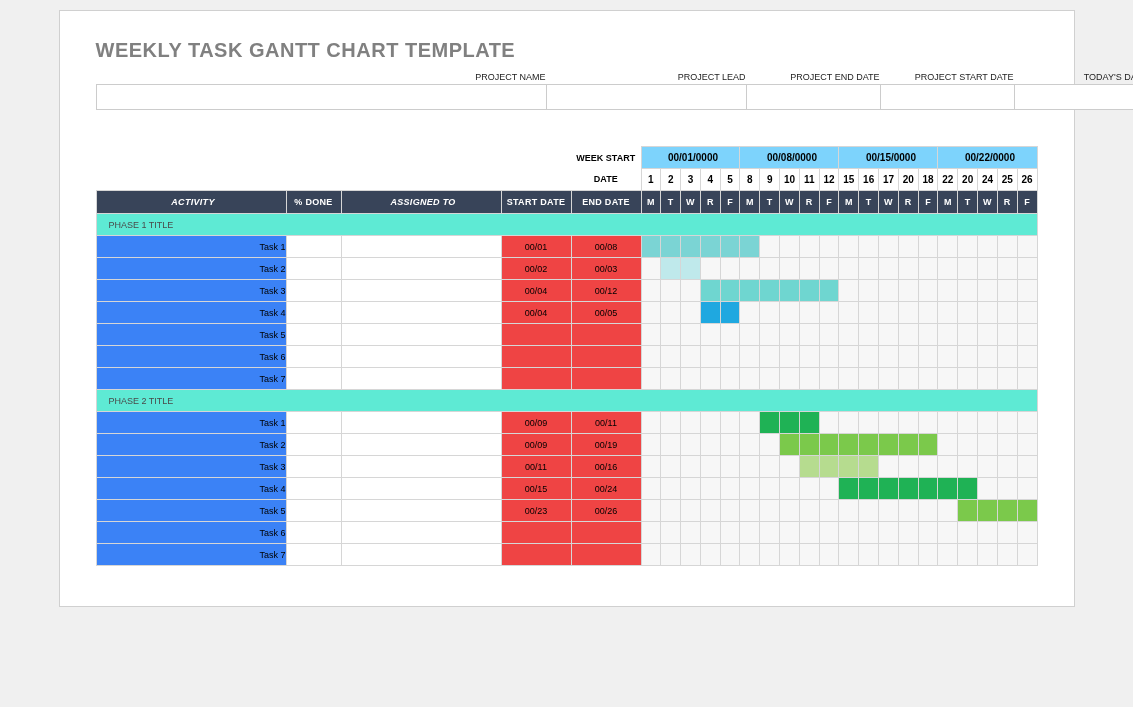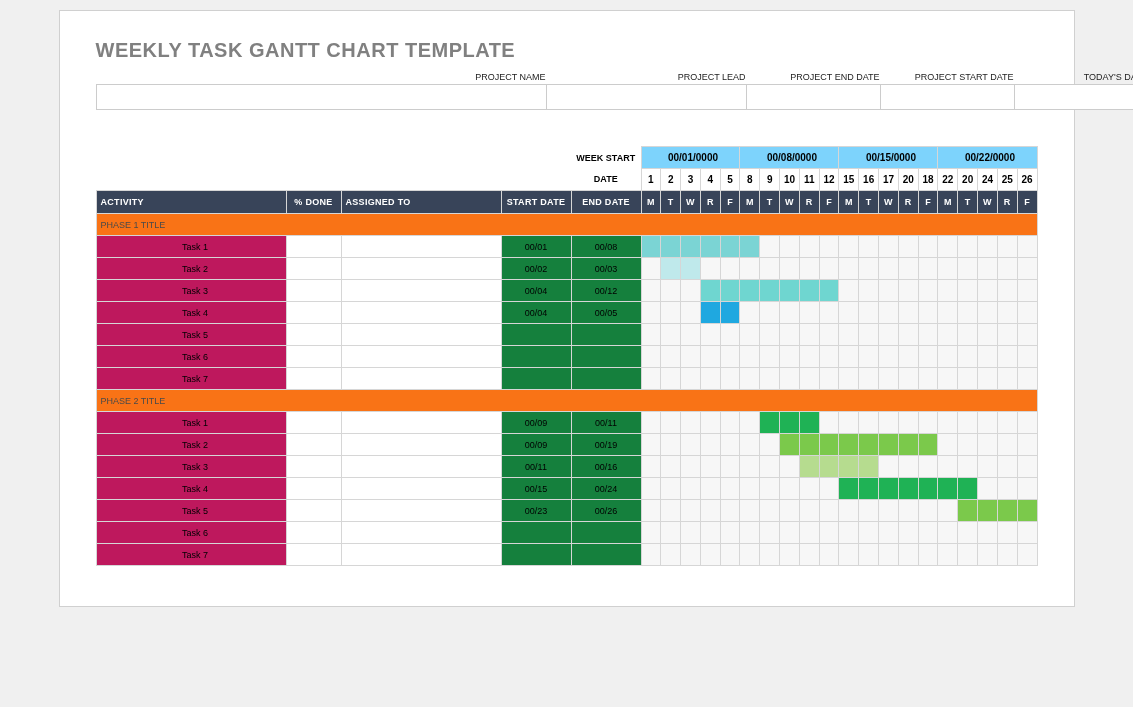--- a/index.html
+++ b/index.html
@@ -91,36 +91,36 @@
 
   
   .colhdr th {
     background:#384459;
     color:#fff;
     font-weight:700;
     font-size:9px;
     letter-spacing:.3px;
     height:23px;
   }
-  .colhdr th.left { text-align:left; padding-left:4px; }
+  .colhdr th.left { text-align:center; padding-left:4px;font-style:italic; }
 
   
   .phase td {
-    background:#f97316;
+    background:#5eead4;
     color:#4a4a4a;
     text-align:left;
-    padding-left:4px;
+    padding-left:12px;
     font-size:9px;
     font-weight:500;
   }
 
   
-  .task td.lab { text-align:center; padding-left:8px; background:#be185d; }
+  .task td.lab { text-align:right; padding-left:8px; background:#3b82f6; }
   .task td.in  { background:#fff; }
-  .task td.date { background:#15803d; font-size:9px; }
+  .task td.date { background:#ef4444; font-size:9px; }
   .task td.cal { background:#f7f7f7; }
 
   
   .c1 { background:#7bd4d4 !important; } 
   .c2 { background:#bfe9eb !important; } 
   .c3 { background:#6fd6d0 !important; } 
   .c4 { background:#1fa8e0 !important; } 
   .g1 { background:#1fb255 !important; } 
   .g2 { background:#7bc94b !important; } 
   .g3 { background:#b6dc8f !important; } 

